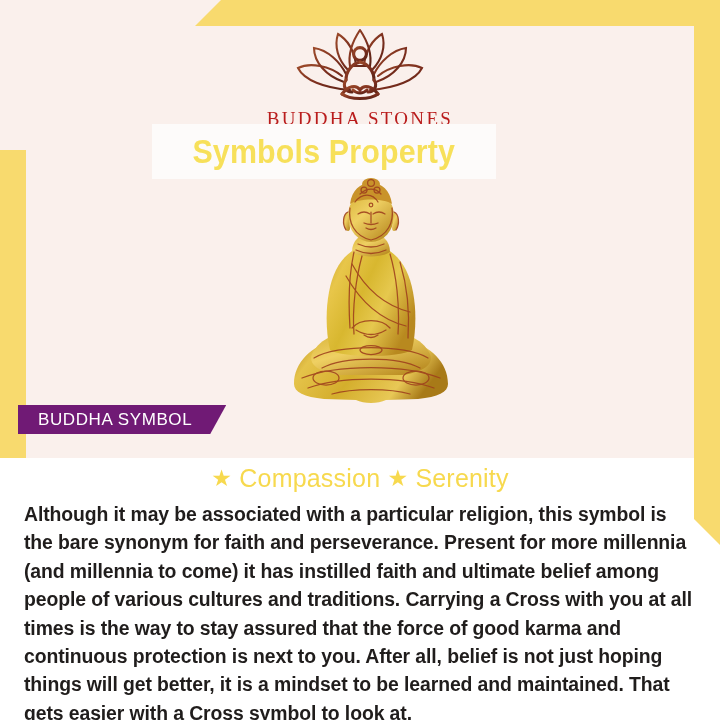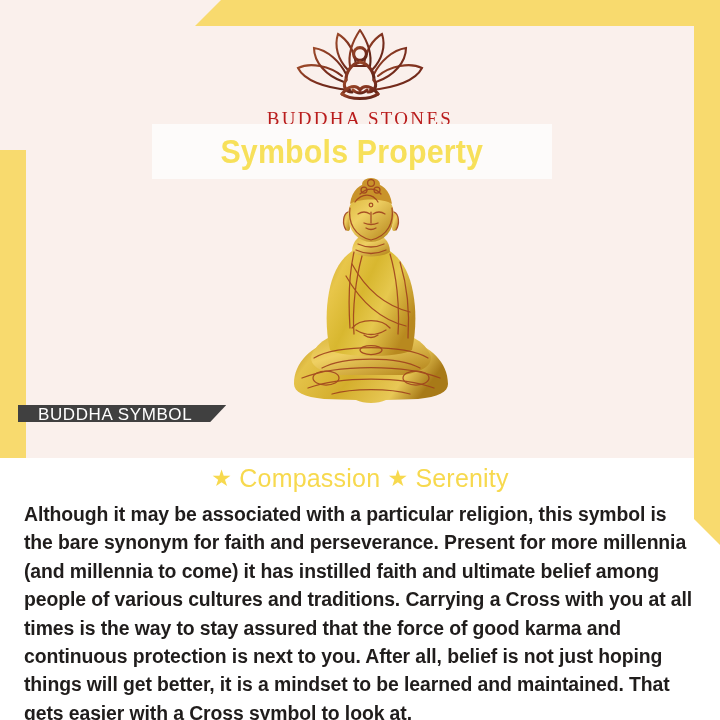--- a/index.html
+++ b/index.html
@@ -87,21 +87,21 @@
     letter-spacing: 2.3px;
     color: #b91c1c;
     font-weight: 400;
   }
 
   
   .title-band {
     position: absolute;
     left: 152px;
     top: 124px;
-    width: 400px;
+    width: 344px;
     height: 55px;
     background: #fdfbfa;
     display: flex;
     align-items: center;
     justify-content: center;
   }
   .title-text {
     font-family: "Liberation Sans Narrow", "Liberation Sans", sans-serif;
     font-size: 33px;
     font-weight: bold;
@@ -117,27 +117,28 @@
     top: 178px;
     width: 186px;
     height: 230px;
   }
 
   
   .badge {
     position: absolute;
     left: 18px;
     top: 405px;
-    height: 17px;
+    height: 29px;
     padding: 0 34px 0 20px;
-    background: #404040;
+    background: #701a75;
     color: #ffffff;
     font-size: 17px;
     letter-spacing: 0.6px;
     display: flex;
+    align-items: center;
     clip-path: polygon(0 0, 100% 0, calc(100% - 16px) 100%, 0 100%);
   }
 
   
   .subtitle {
     position: absolute;
     left: 0;
     top: 464px;
     width: 720px;
     text-align: center;

